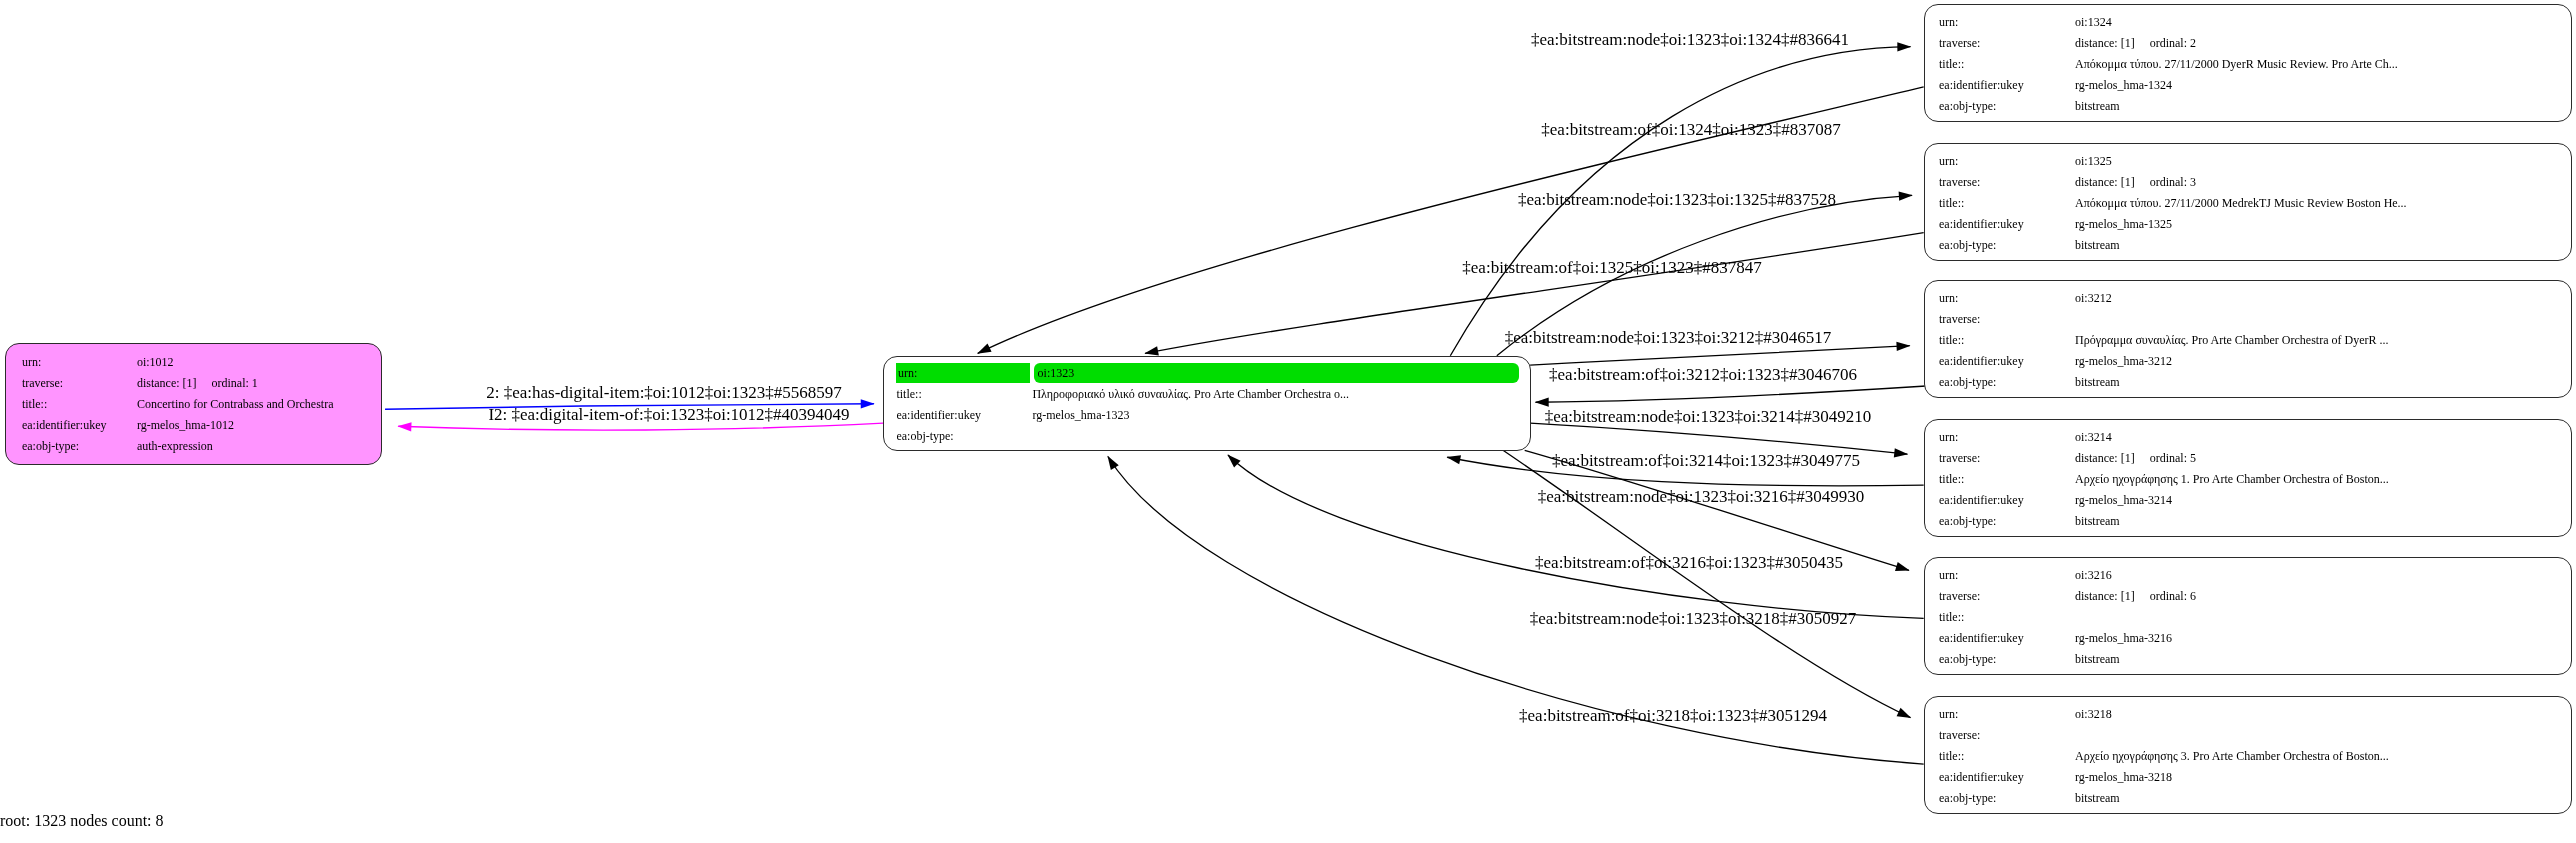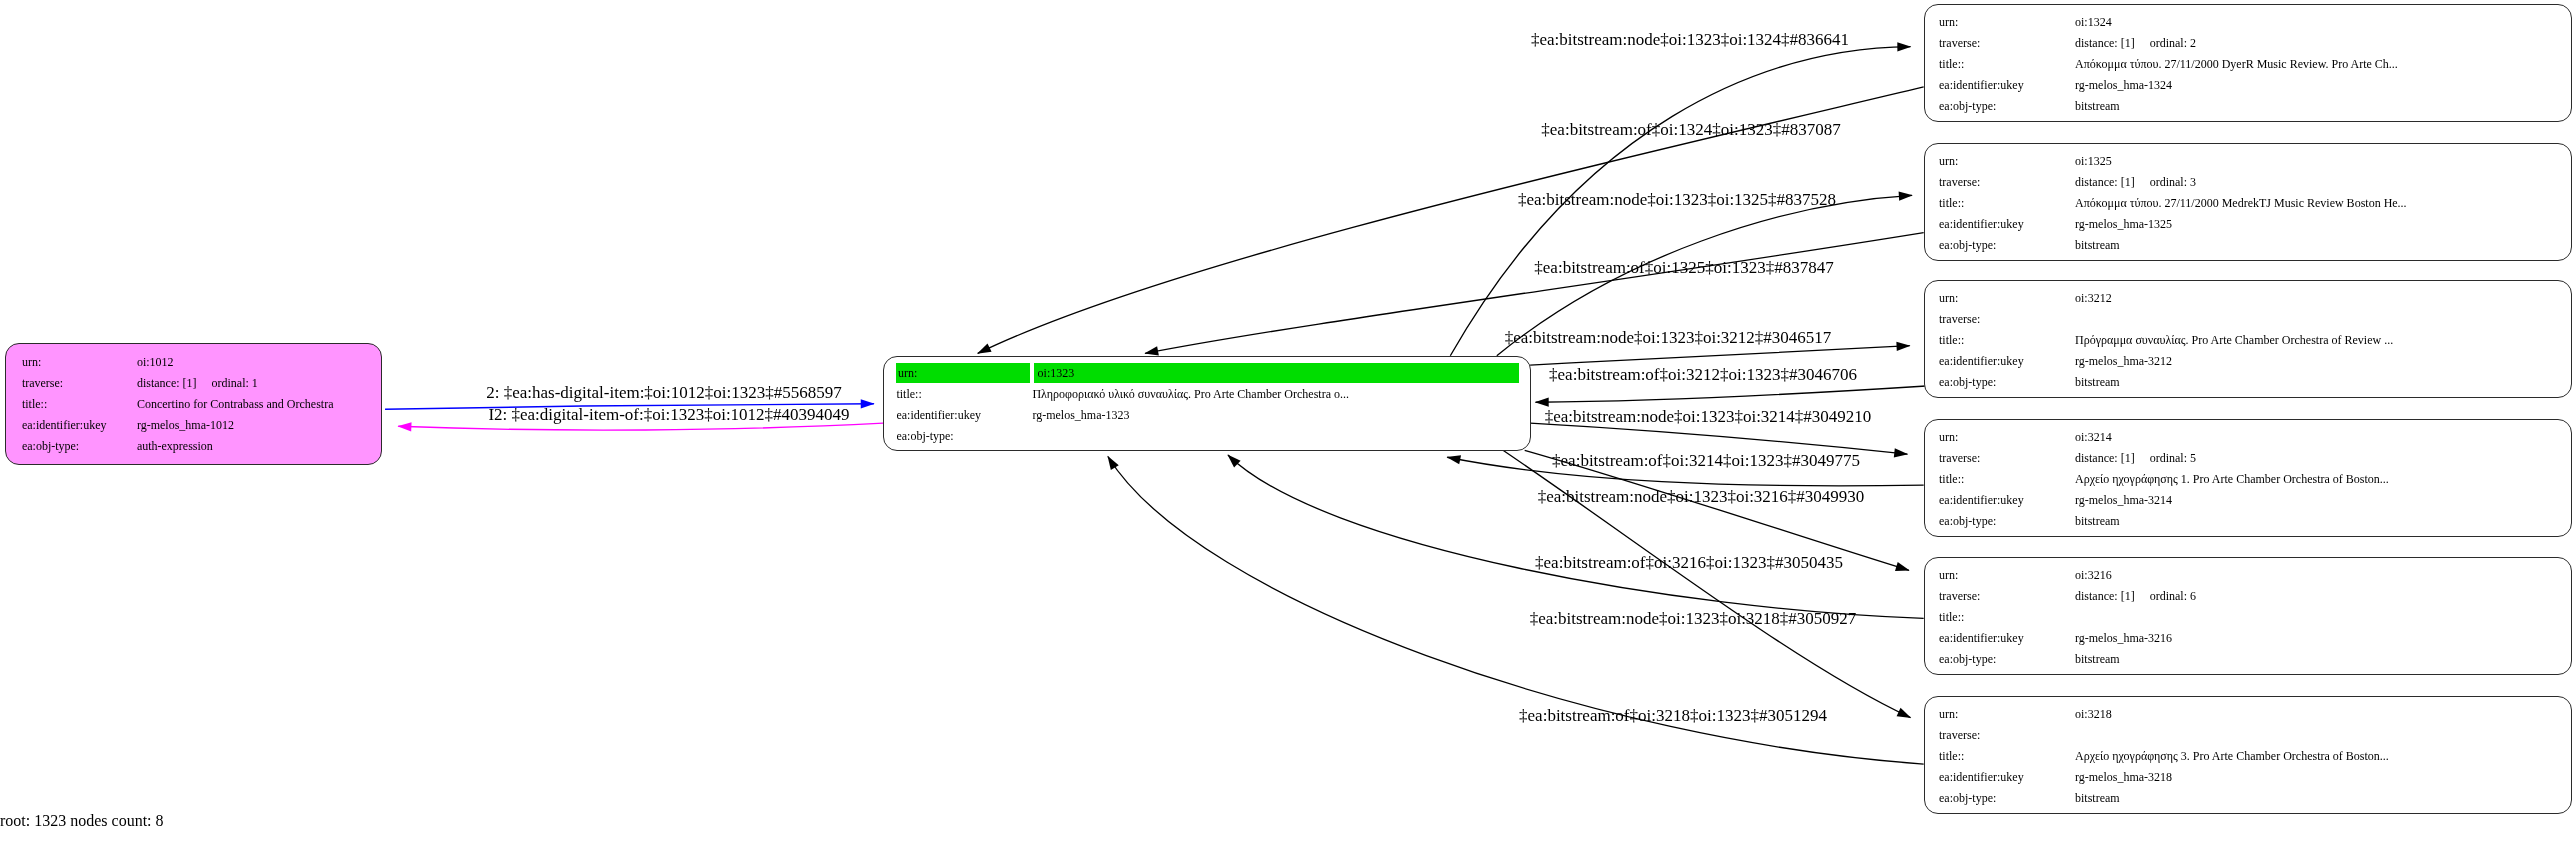--- a/index.html
+++ b/index.html
@@ -26,21 +26,21 @@
   
   .node--auth{left:5.4px;top:343px;width:377px;height:122px;background:#ff94ff;padding:7.7px 9.3px 0 15.5px;}
   .node--auth .row{line-height:21px;}
   .node--auth .k{width:115px;}
   
   .node--root{left:883px;top:356px;width:648px;height:95px;padding:6.2px 11px 0 12.4px;}
   .node--root .row{line-height:20px;margin-bottom:0.8px;}
   .node--root .k{width:136px;}
   .node--root .hl{background:#00dd00;}
   .node--root .row-hl .k{width:132px;margin-right:4.6px;padding-left:1.5px;}
-  .node--root .row-hl .v{padding-left:3.1px;}
+  .node--root .row-hl .v{padding-left:3.1px;border-radius:6px;}
   
   .node--bs{left:1924px;width:648px;height:118px;padding:7px 9.3px 0 14px;}
   .node--bs .row{line-height:21px;}
   .node--bs .k{width:136px;}
   .elabel{
     position:absolute;
     transform:translateX(-50%);
     white-space:nowrap;
     font-size:17px;
     line-height:18.6px;
@@ -115,21 +115,21 @@
     <div class="row"><span class="k">urn:</span><span class="v">oi:1325</span></div>
     <div class="row"><span class="k">traverse:</span><span class="v">distance: [1]     ordinal: 3</span></div>
     <div class="row"><span class="k">title::</span><span class="v">Απόκομμα τύπου. 27/11/2000 MedrekTJ Music Review Boston He...</span></div>
     <div class="row"><span class="k">ea:identifier:ukey</span><span class="v">rg-melos_hma-1325</span></div>
     <div class="row"><span class="k">ea:obj-type:</span><span class="v">bitstream</span></div>
   </div>
 
   <div class="node node--bs" style="top:280px">
     <div class="row"><span class="k">urn:</span><span class="v">oi:3212</span></div>
     <div class="row"><span class="k">traverse:</span></div>
-    <div class="row"><span class="k">title::</span><span class="v">Πρόγραμμα συναυλίας. Pro Arte Chamber Orchestra of Review ...</span></div>
+    <div class="row"><span class="k">title::</span><span class="v">Πρόγραμμα συναυλίας. Pro Arte Chamber Orchestra of DyerR ...</span></div>
     <div class="row"><span class="k">ea:identifier:ukey</span><span class="v">rg-melos_hma-3212</span></div>
     <div class="row"><span class="k">ea:obj-type:</span><span class="v">bitstream</span></div>
   </div>
 
   <div class="node node--bs" style="top:419px">
     <div class="row"><span class="k">urn:</span><span class="v">oi:3214</span></div>
     <div class="row"><span class="k">traverse:</span><span class="v">distance: [1]     ordinal: 5</span></div>
     <div class="row"><span class="k">title::</span><span class="v">Αρχείο ηχογράφησης 1. Pro Arte Chamber Orchestra of Boston...</span></div>
     <div class="row"><span class="k">ea:identifier:ukey</span><span class="v">rg-melos_hma-3214</span></div>
     <div class="row"><span class="k">ea:obj-type:</span><span class="v">bitstream</span></div>
@@ -150,21 +150,21 @@
     <div class="row"><span class="k">ea:identifier:ukey</span><span class="v">rg-melos_hma-3218</span></div>
     <div class="row"><span class="k">ea:obj-type:</span><span class="v">bitstream</span></div>
   </div>
 
   <div class="elabel" style="left:664px;top:384px">2: ‡ea:has-digital-item:‡oi:1012‡oi:1323‡#5568597</div>
   <div class="elabel" style="left:669px;top:406px">I2: ‡ea:digital-item-of:‡oi:1323‡oi:1012‡#40394049</div>
 
   <div class="elabel" style="left:1690px;top:31px">‡ea:bitstream:node‡oi:1323‡oi:1324‡#836641</div>
   <div class="elabel" style="left:1691px;top:121px">‡ea:bitstream:of‡oi:1324‡oi:1323‡#837087</div>
   <div class="elabel" style="left:1677px;top:191px">‡ea:bitstream:node‡oi:1323‡oi:1325‡#837528</div>
-  <div class="elabel" style="left:1684px;top:259px">‡ea:bitstream:of‡oi:1325‡oi:1323‡#837847</div>
+  <div class="elabel" style="left:1612px;top:259px">‡ea:bitstream:of‡oi:1325‡oi:1323‡#837847</div>
   <div class="elabel" style="left:1668px;top:329px">‡ea:bitstream:node‡oi:1323‡oi:3212‡#3046517</div>
   <div class="elabel" style="left:1703px;top:366px">‡ea:bitstream:of‡oi:3212‡oi:1323‡#3046706</div>
   <div class="elabel" style="left:1708px;top:408px">‡ea:bitstream:node‡oi:1323‡oi:3214‡#3049210</div>
   <div class="elabel" style="left:1706px;top:452px">‡ea:bitstream:of‡oi:3214‡oi:1323‡#3049775</div>
   <div class="elabel" style="left:1701px;top:488px">‡ea:bitstream:node‡oi:1323‡oi:3216‡#3049930</div>
   <div class="elabel" style="left:1689px;top:554px">‡ea:bitstream:of‡oi:3216‡oi:1323‡#3050435</div>
   <div class="elabel" style="left:1693px;top:610px">‡ea:bitstream:node‡oi:1323‡oi:3218‡#3050927</div>
   <div class="elabel" style="left:1673px;top:707px">‡ea:bitstream:of‡oi:3218‡oi:1323‡#3051294</div>
 
   <div class="caption">root: 1323 nodes count: 8</div>

